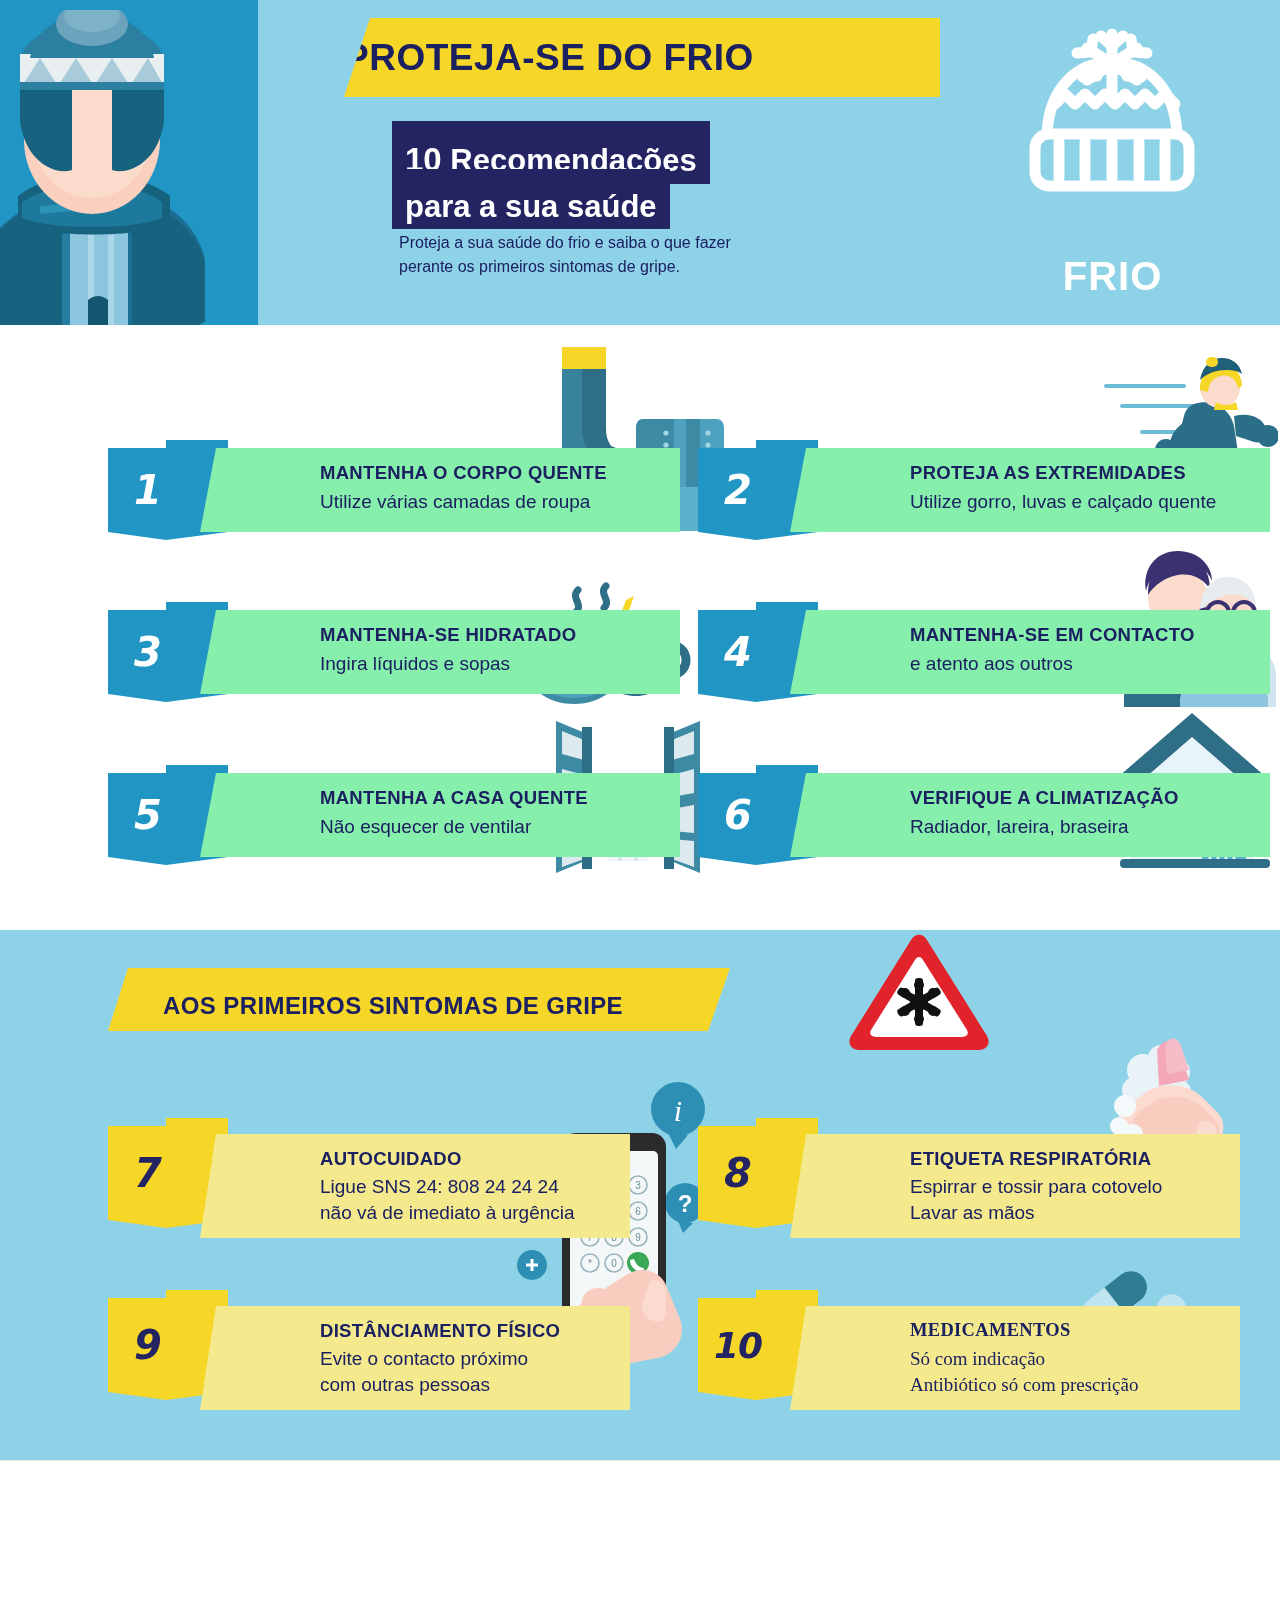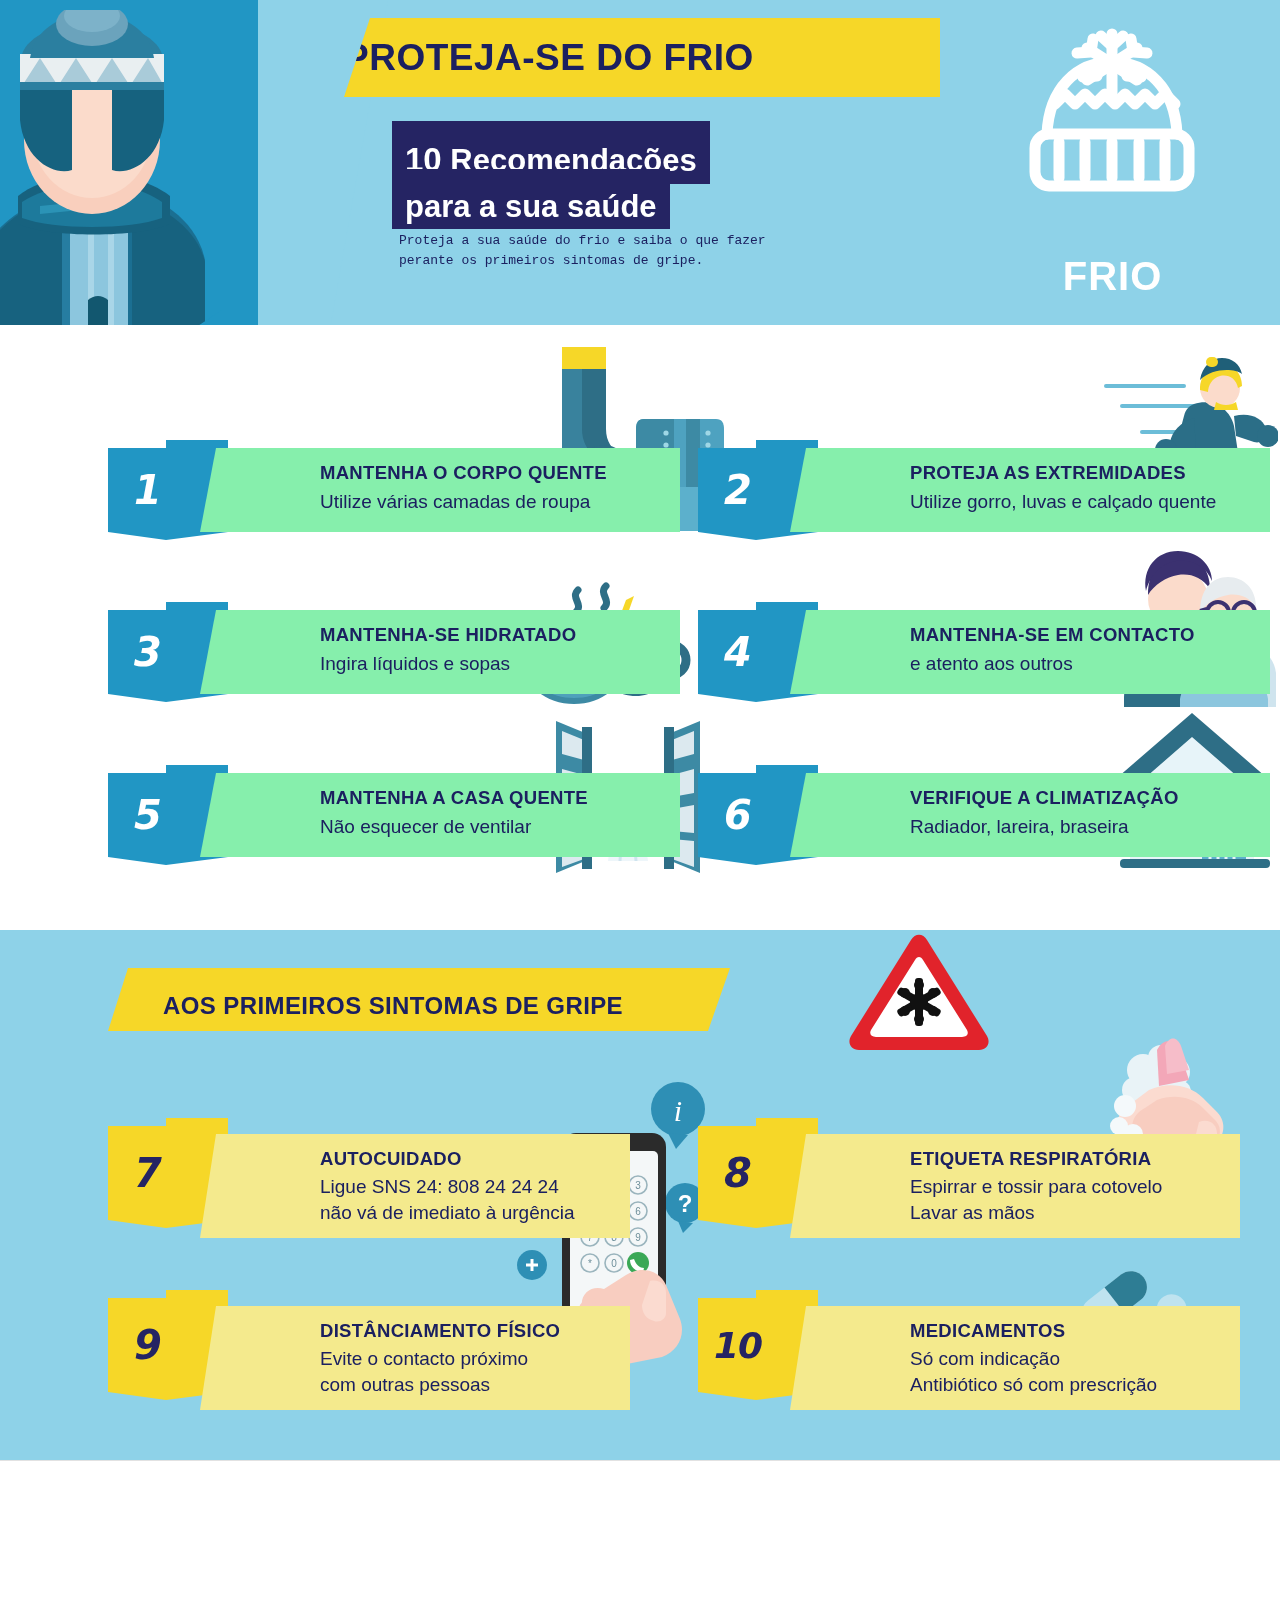--- a/index.html
+++ b/index.html
@@ -38,21 +38,21 @@
   .subtitle-l1,.subtitle-l2{
     position:absolute;background:#252463;color:#ffffff;
     font-size:31px;font-weight:bold;padding:21px 13px 6px 13px;white-space:nowrap;
     line-height:1.08;
   }
   .subtitle-l1{left:392px;top:121px;}
   .subtitle-l1 .big{font-size:33px;}
   .subtitle-l2{left:392px;top:169px;}
   .lead{
     position:absolute;left:399px;top:231px;width:530px;
-    font-size:13px;line-height:1.5;color:#1b2060;font-family:Liberation Mono, monospace;
+    font-size:16px;line-height:1.5;color:#1b2060;
   }
 
   
   .frio-logo{position:absolute;left:1005px;top:22px;width:215px;height:260px;}
   .frio-word{
     position:absolute;left:0;top:212px;width:215px;text-align:center;
     font-size:40px;font-weight:bold;color:#ffffff;letter-spacing:1px;margin-top:20px;
   }
 
   
@@ -596,21 +596,21 @@
         <div>Evite o contacto próximo</div>
         <div>com outras pessoas</div>
       </div>
     </div>
   </div>
 
   <div class="item theme-yellow" style="left:698px;top:1290px;width:520px;height:110px;">
     <div class="badge wide" style="height:110px;clip-path:polygon(0 8px,58px 8px,58px 0,120px 0,120px 102px,58px 110px,0 102px);">
       <span class="num">10</span>
     </div>
-    <div class="bar tall" style="width:450px;">
+    <div class="bar tall" style="width:450px;font-family:Liberation Serif, serif;">
       <div class="headline">MEDICAMENTOS</div>
       <div class="sub">
         <div>Só com indicação</div>
         <div>Antibiótico só com prescrição</div>
       </div>
     </div>
   </div>
 
   <div class="footer">
     <div class="footer-rule"></div>

